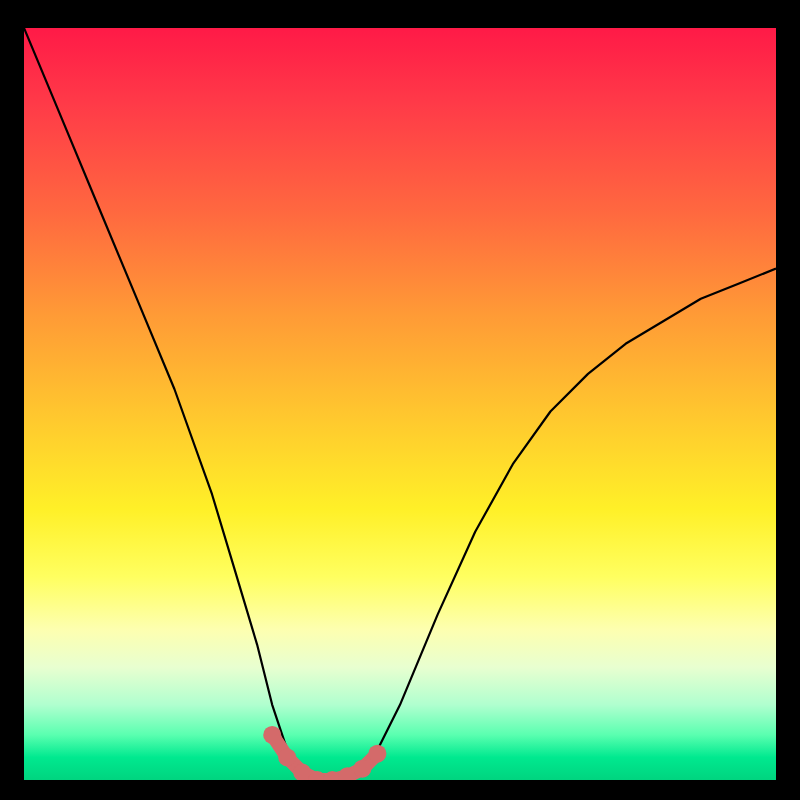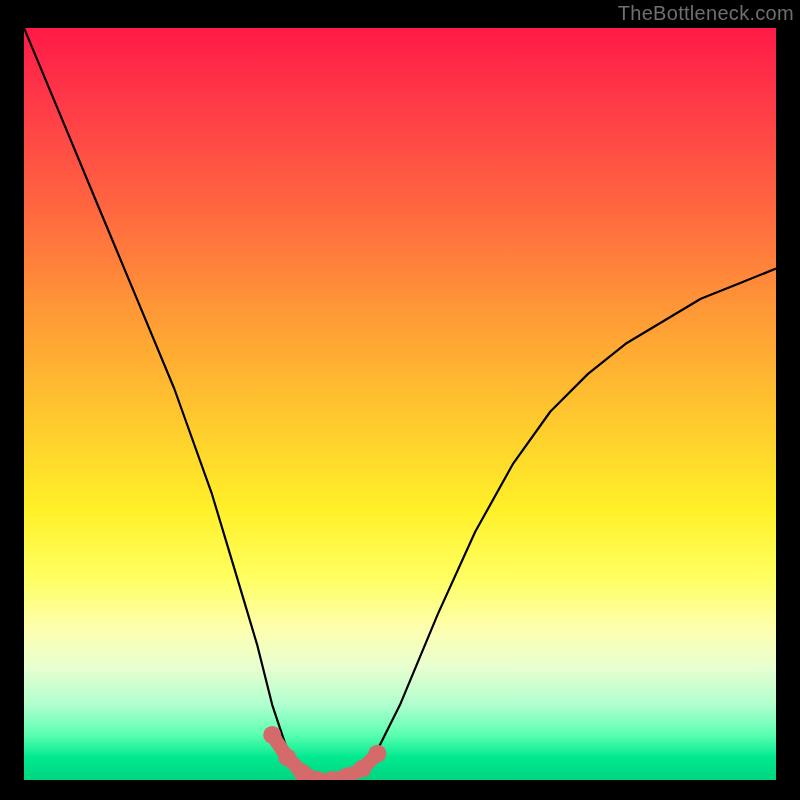--- a/index.html
+++ b/index.html
@@ -59,21 +59,20 @@
     font-size: 20px;
     letter-spacing: 0.3px;
     user-select: none;
   }
 </style>
 </head>
 <body>
 
 <div class="stage">
 
-  <div class="watermark">TheBottleneck.com</div>
 
   <div class="plot-frame">
     <div class="gradient"></div>
 
     <svg class="curve-svg" viewBox="0 0 752 752" preserveAspectRatio="none">
       <g>
         <path id="curve-path" d="M0.0 0.0 L37.6 90.2 L75.2 180.5 L112.8 270.7 L150.4 361.0 L188.0 466.2 L210.6 541.4 L233.1 616.6 L248.2 676.8 L263.2 721.9 L278.2 744.5 L293.3 752.0 L308.3 752.0 L323.4 752.0 L338.4 744.5 L353.4 721.9 L376.0 676.8 L413.6 586.6 L451.2 503.8 L488.8 436.2 L526.4 383.5 L564.0 345.9 L601.6 315.8 L639.2 293.3 L676.8 270.7 L714.4 255.7 L752.0 240.6" fill="none" stroke="#000" stroke-width="2.2" stroke-linejoin="round"></path>
       </g>
       <g id="marker-group">
           <path d="M248.2 706.9 L263.2 729.4 L278.2 744.5 L293.3 752.0 L308.3 752.0 L323.4 748.2 L338.4 740.7 L353.4 725.7" fill="none" stroke="#d46a6a" stroke-width="14" stroke-linecap="round" stroke-linejoin="round"></path>

